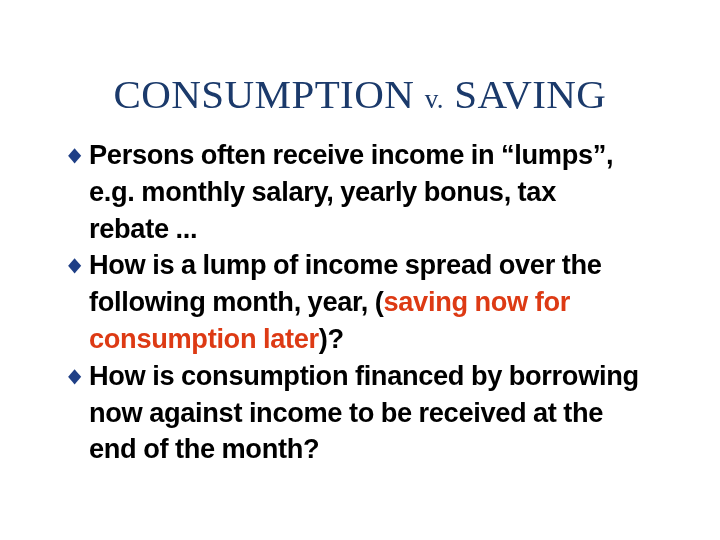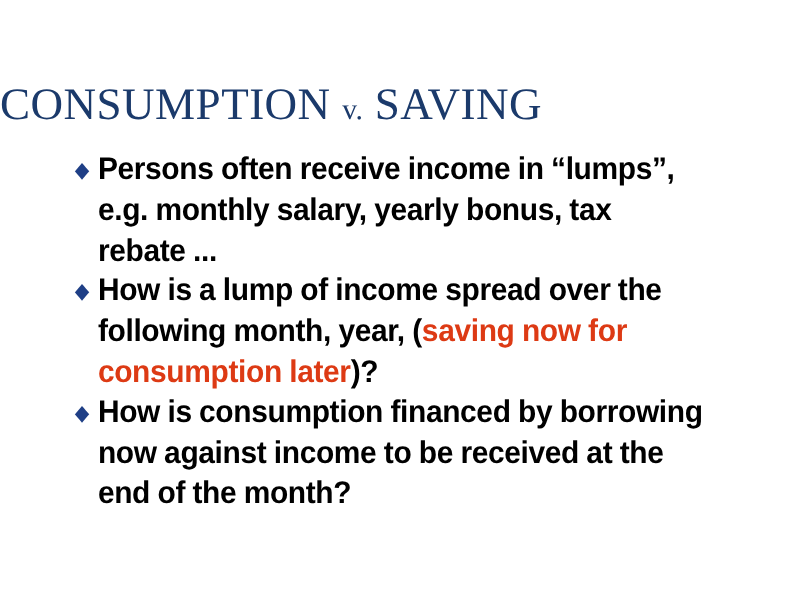--- a/index.html
+++ b/index.html
@@ -22,21 +22,21 @@
     background: #ffffff;
     box-sizing: border-box;
   }
 
   
   .slide-title {
     position: absolute;
     left: 0;
     top: 44px;
     width: 720px;
-    text-align: left;
+    text-align: center;
     font-family: "Liberation Serif", "DejaVu Serif", serif;
     font-size: 41px;
     line-height: 46px;
     font-weight: 400;
     color: #1b3a6b;
     letter-spacing: 0.4px;
     white-space: nowrap;
   }
   .slide-title .vs {
     font-size: 27px;

